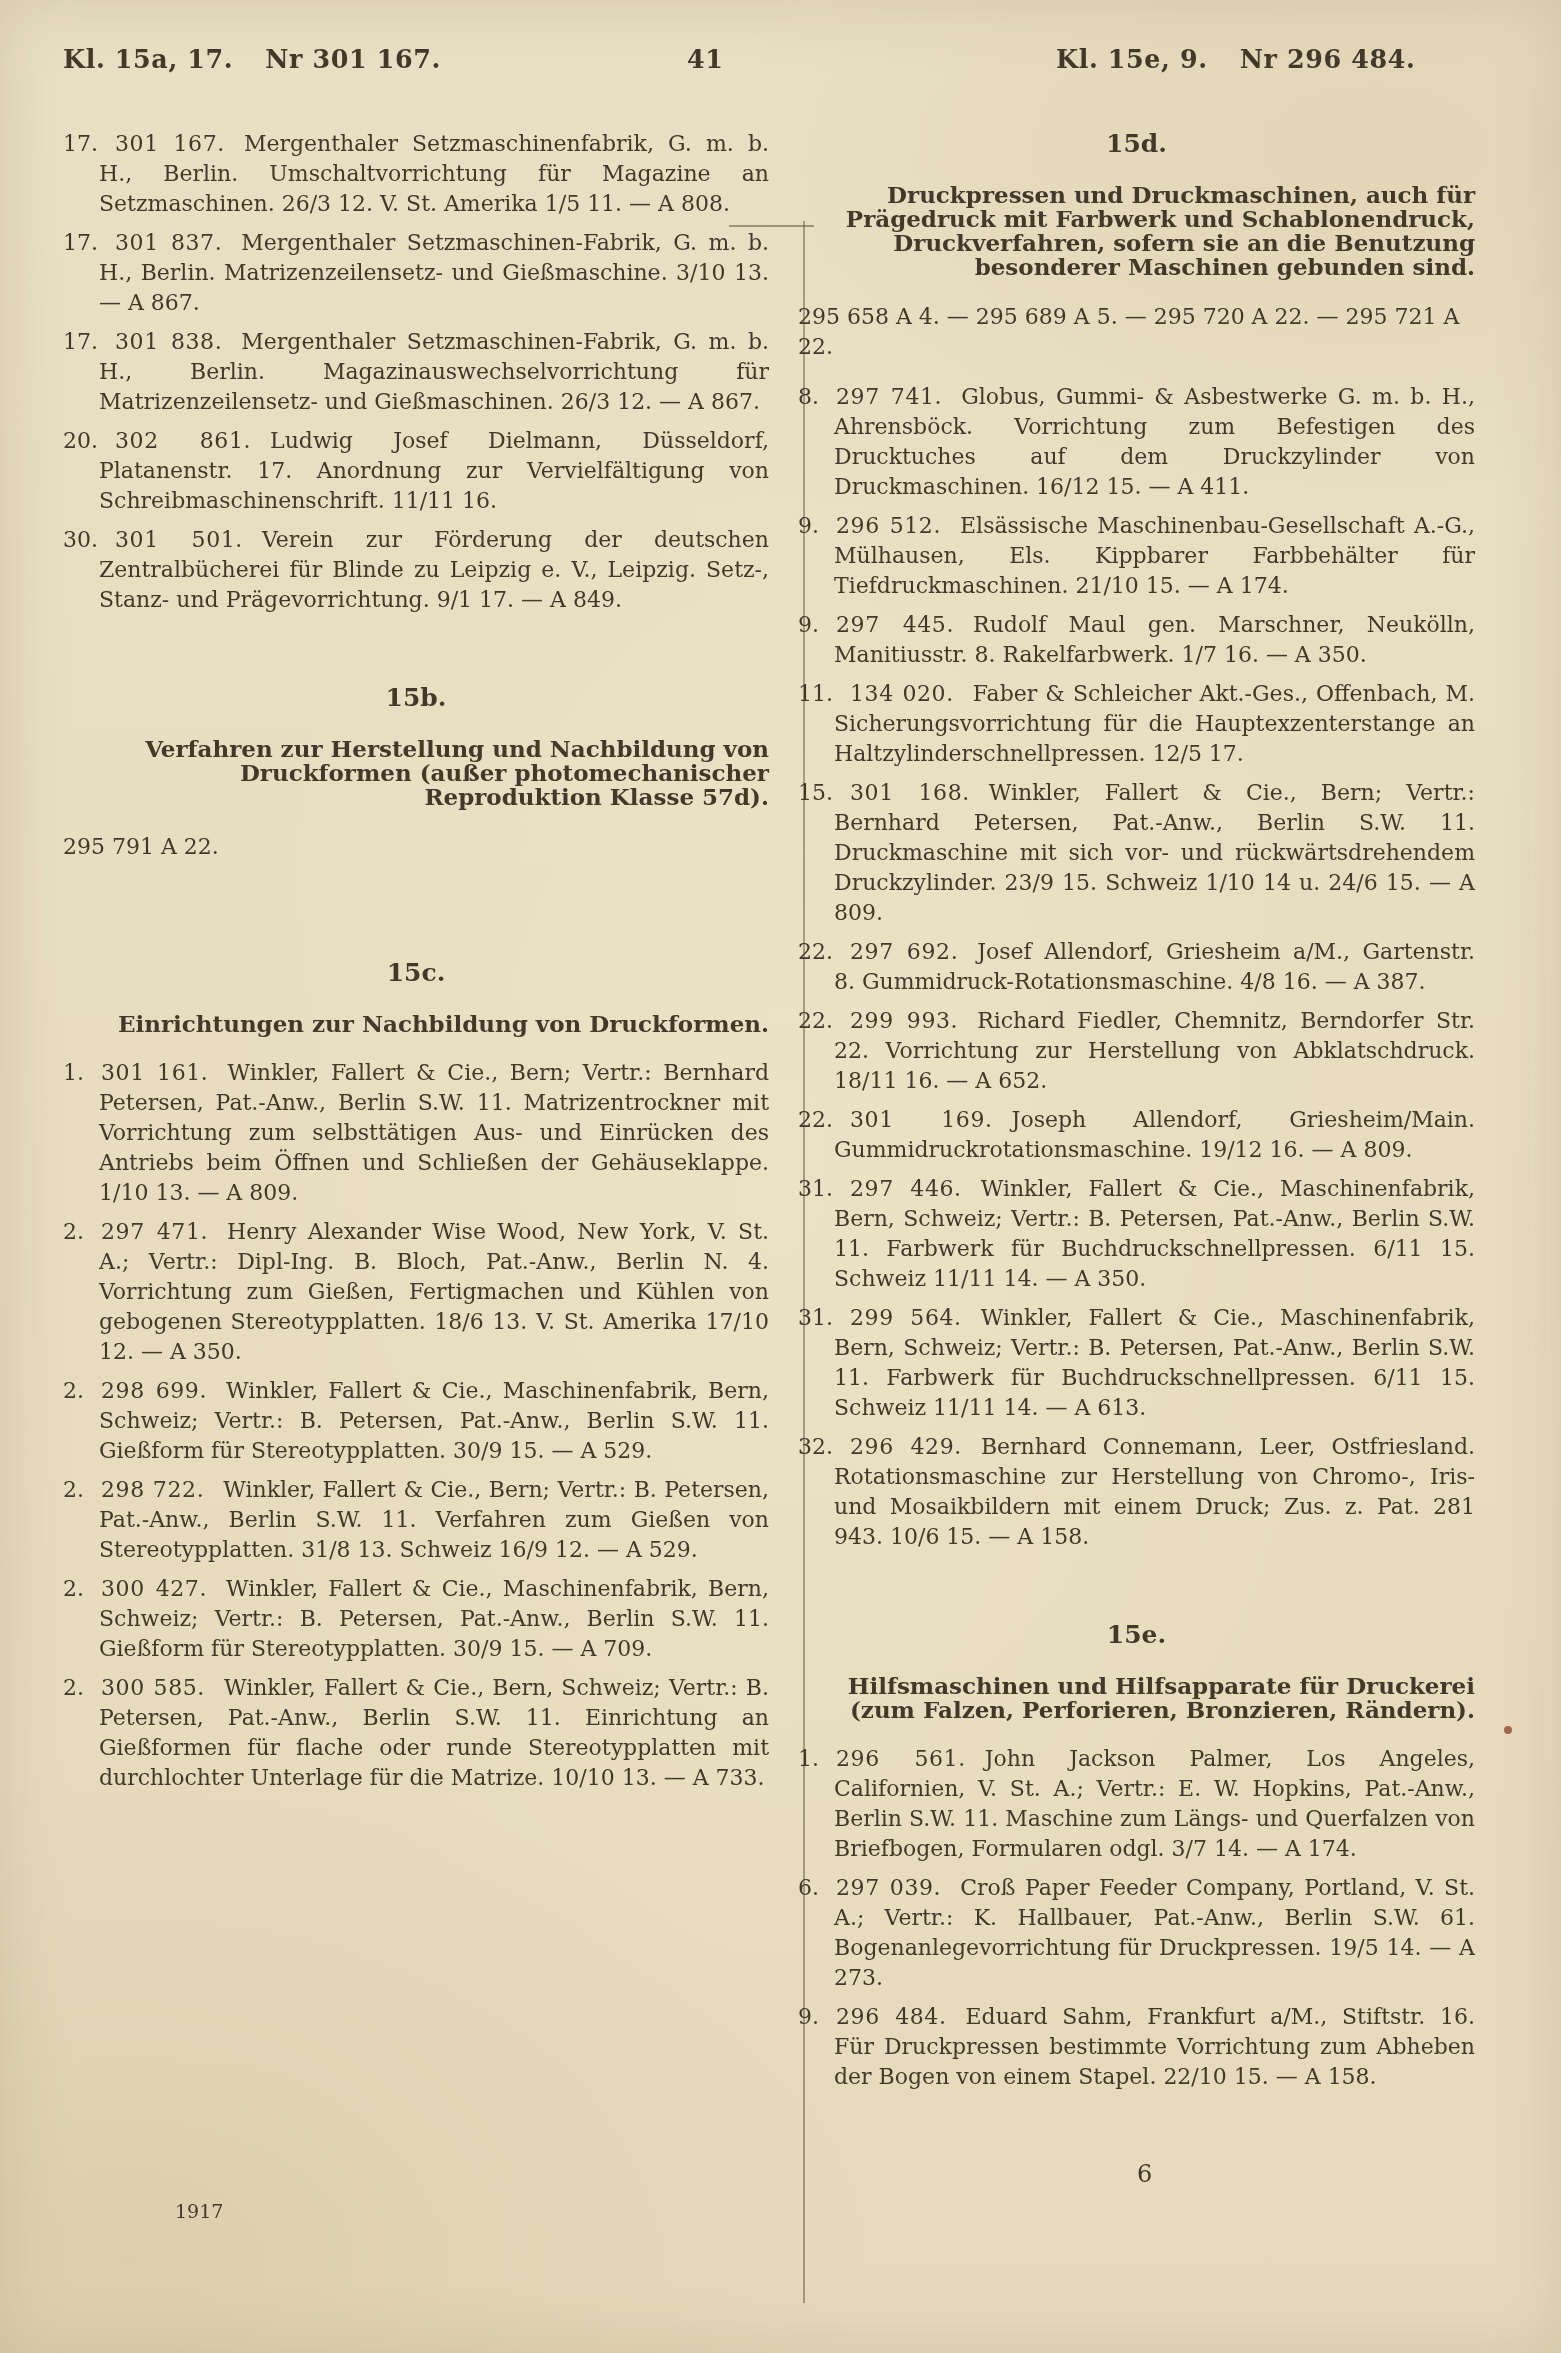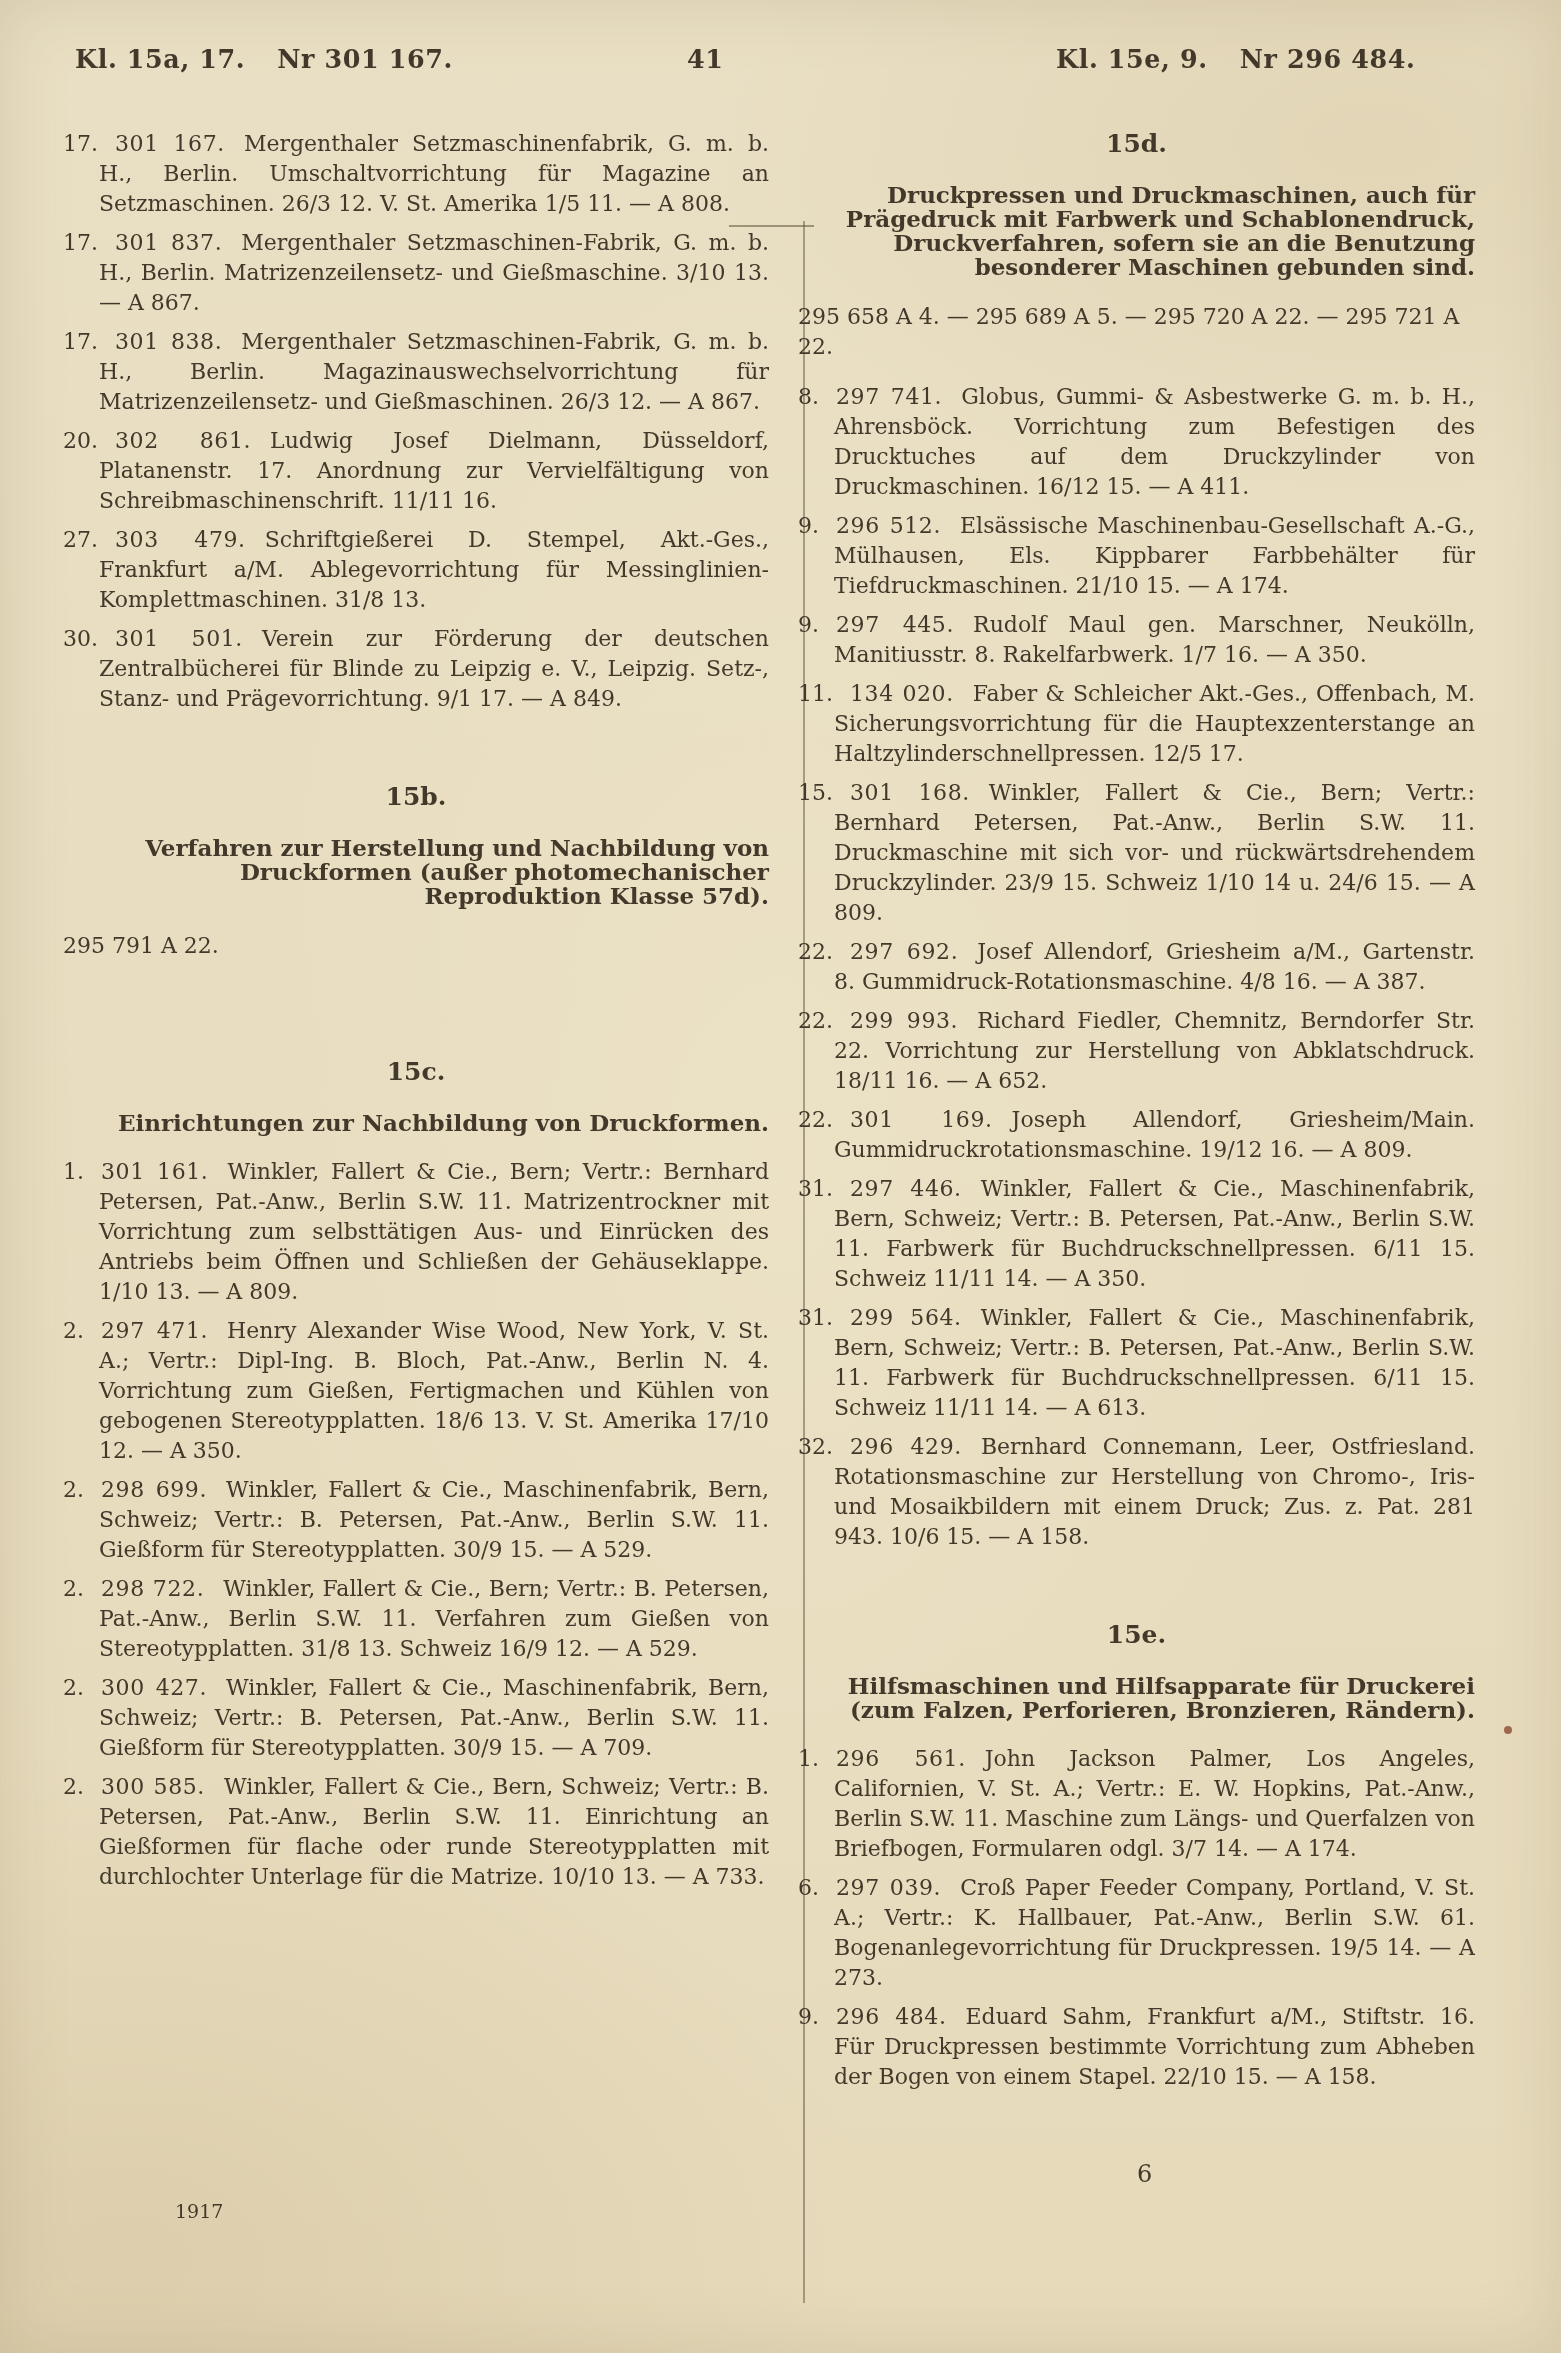--- a/index.html
+++ b/index.html
@@ -18,21 +18,21 @@
       radial-gradient(1241px 846px at 8% 96%, rgba(203,184,144,0.35), transparent 60%),
       radial-gradient(790px 1354px at 50% 50%, rgba(240,231,204,0.45), transparent 70%),
       linear-gradient(#e9dfc4, #e6dabb);
     box-shadow: inset 0 0 68px rgba(120,100,60,0.18);
   }
   .speck { position:absolute; left:1504px; top:1726px; width:8px; height:8px; border-radius:50%;
            background:#8d4a33; opacity:.8; }
 
   
   .hdr { position: absolute; top: 44px; font-weight: bold; font-size: 25.4px; letter-spacing: 0.6px; white-space: nowrap; }
-  .hdr-left   { left: 75px; }
+  .hdr-left   { left: 63px; }
   .hdr-center { left: 687px; }
   .hdr-right  { left: 1056px; }
   .hdr .nr { margin-left: 32px; }
   .hdr-rule { position: absolute; left: 729px; top: 225px; width: 85px; height: 1.7px;
               background: rgba(94,84,62,0.55); }
 
   
   .divider { position: absolute; left: 803px; top: 221px; width: 1.7px; height: 2082px;
              background: rgba(96,86,64,0.50); }
 
@@ -100,23 +100,20 @@
         <p class="entry">
         <span class="enum">17.</span><span class="pnum">301 837.</span><span class="etext">Mergenthaler Setzmaschinen-Fabrik, G. m. b. H., Berlin. Matrizenzeilensetz- und Gießmaschine. 3/10 13. — A 867.</span>
       </p>
         <p class="entry">
         <span class="enum">17.</span><span class="pnum">301 838.</span><span class="etext">Mergenthaler Setzmaschinen-Fabrik, G. m. b. H., Berlin. Magazinauswechselvorrichtung für Matrizenzeilensetz- und Gießmaschinen. 26/3 12. — A 867.</span>
       </p>
         <p class="entry">
         <span class="enum">20.</span><span class="pnum">302 861.</span><span class="etext">Ludwig Josef Dielmann, Düsseldorf, Platanenstr. 17. Anordnung zur Vervielfältigung von Schreibmaschinenschrift. 11/11 16.</span>
       </p>
         <p class="entry">
-        <span class="enum">27.</span><span class="pnum">303 479.</span><span class="etext">Schriftgießerei D. Stempel, Akt.-Ges., Frankfurt a/M. Ablegevorrichtung für Messinglinien-Komplettmaschinen. 31/8 13.</span>
-      </p>
-        <p class="entry">
         <span class="enum">30.</span><span class="pnum">301 501.</span><span class="etext">Verein zur Förderung der deutschen Zentralbücherei für Blinde zu Leipzig e. V., Leipzig. Setz-, Stanz- und Prägevorrichtung. 9/1 17. — A 849.</span>
       </p>
       </div>
 
     <div class="section-label gap-lg">15b.</div>
     <div class="section-title">Verfahren zur Herstellung und Nachbildung von Druckformen (außer photomechanischer Reproduktion Klasse 57d).</div>
     <p class="refs">295 791 A 22.</p>
 
     <div class="section-label gap-xl">15c.</div>
     <div class="section-title">Einrichtungen zur Nachbildung von Druckformen.</div>

